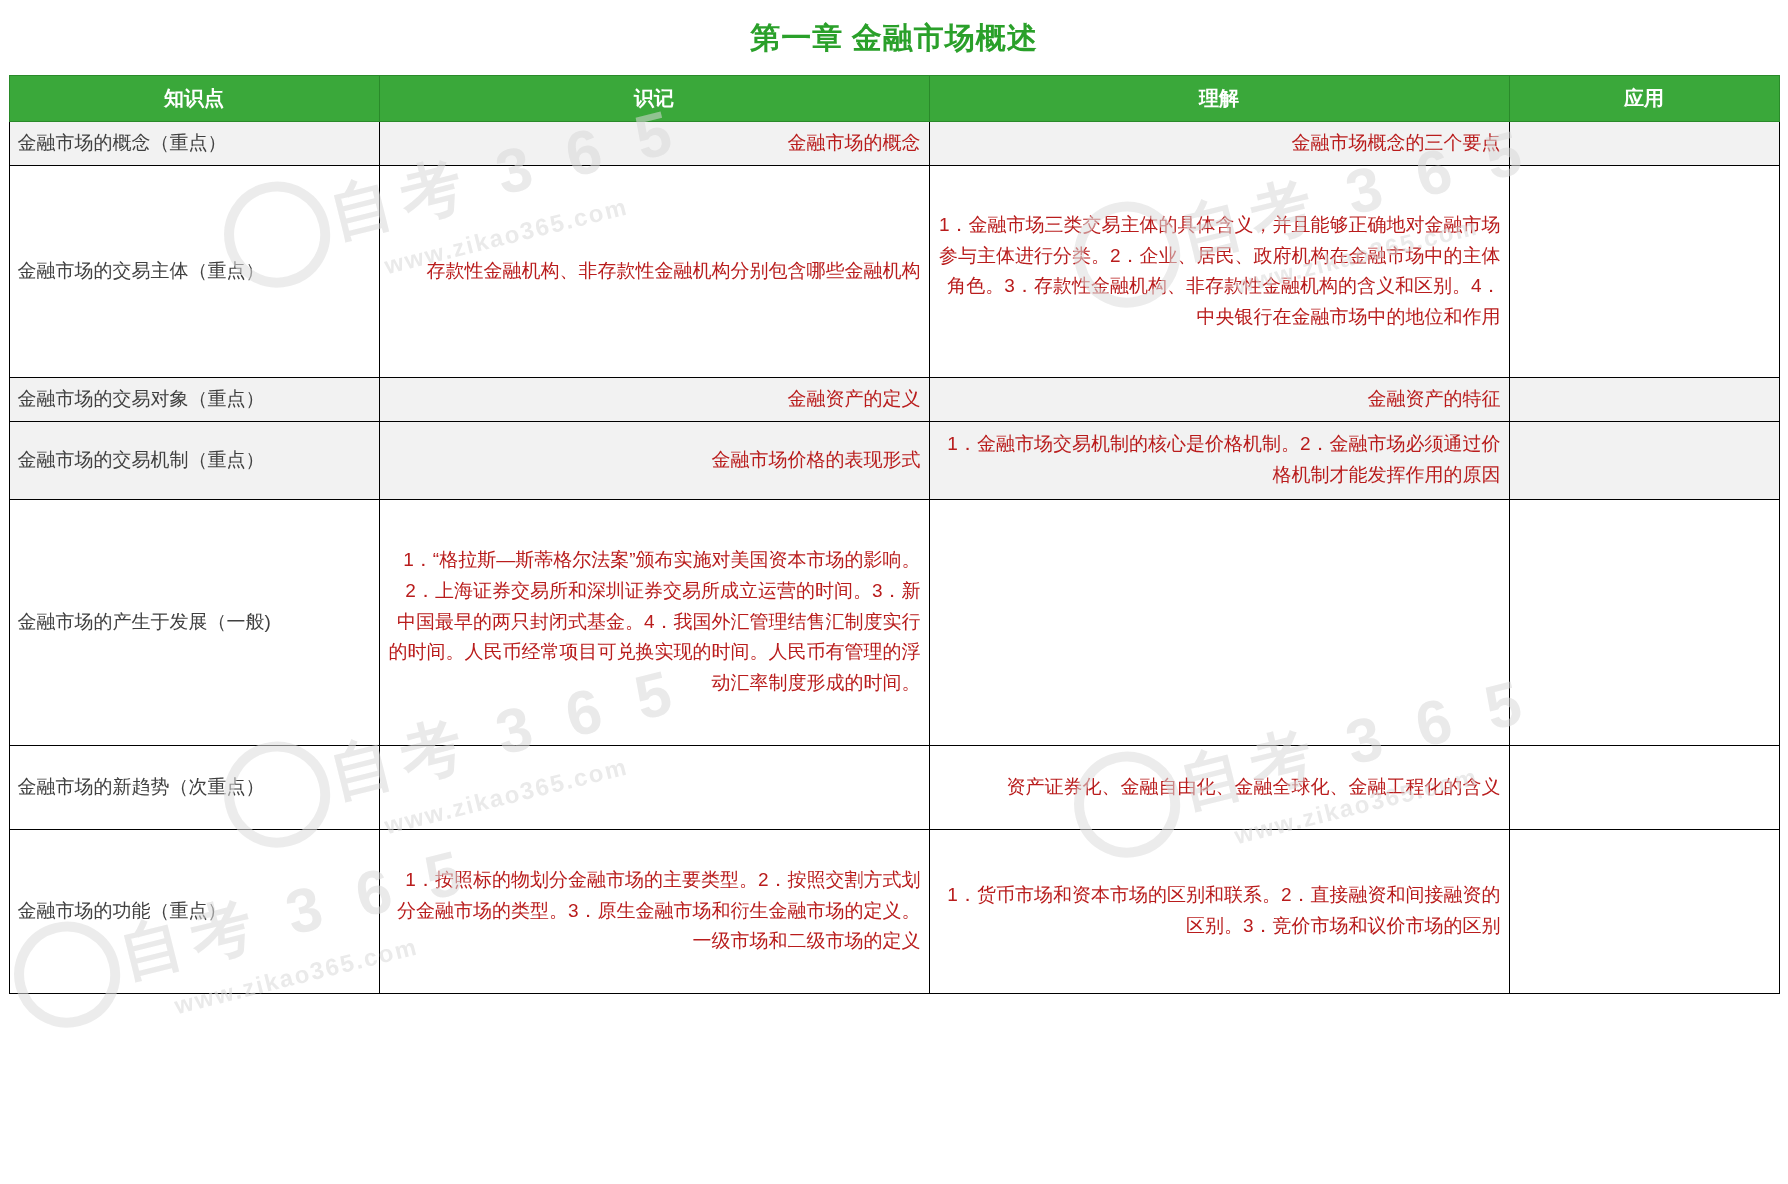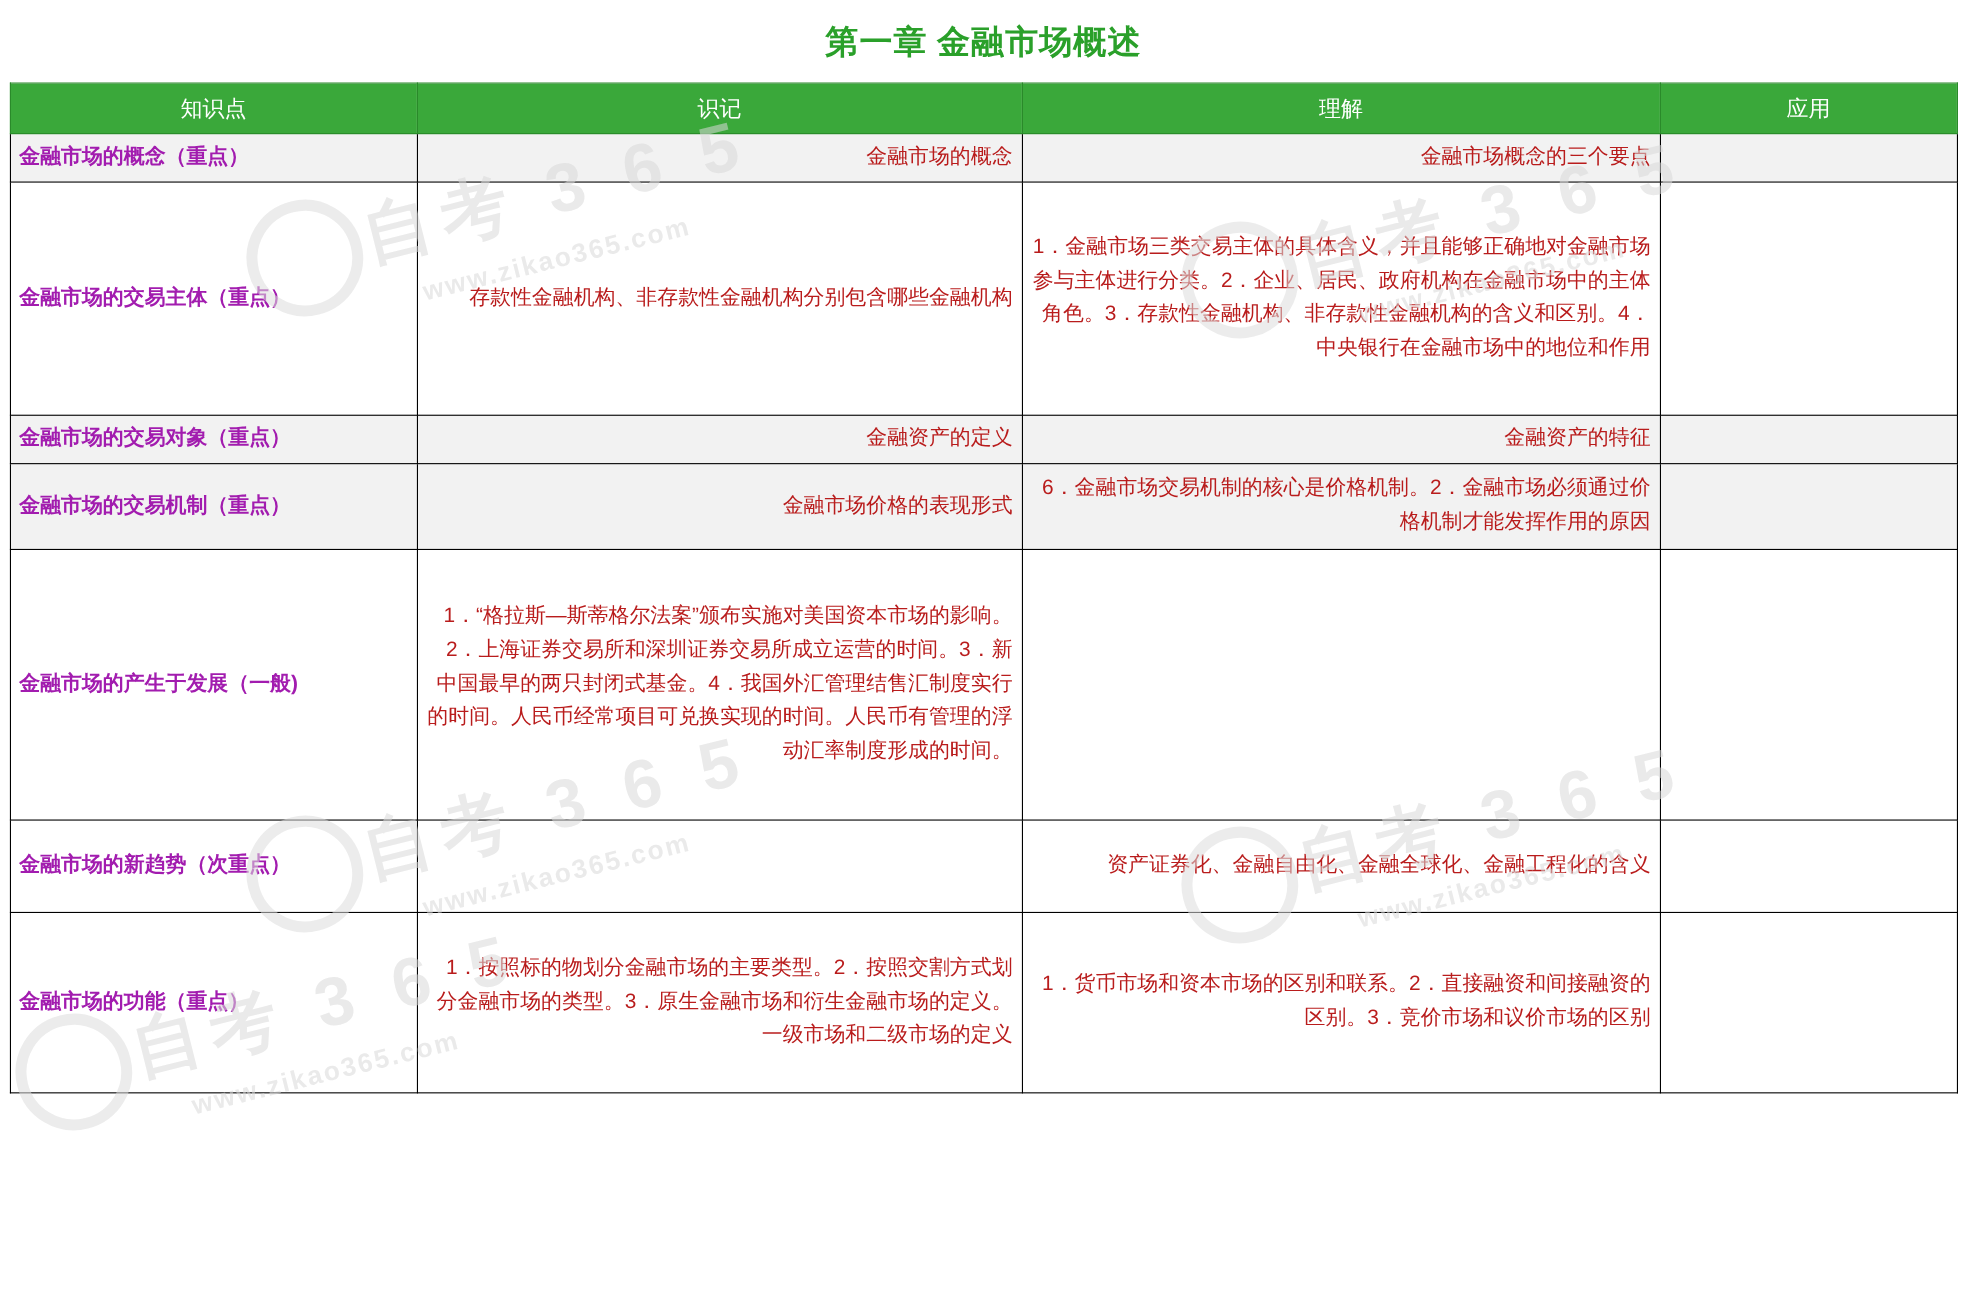--- a/index.html
+++ b/index.html
@@ -38,34 +38,34 @@
   table.kb th, table.kb td {
     border: 1px solid #000000;
     vertical-align: middle;
     padding: 6px 8px;
     box-sizing: border-box;
   }
   table.kb thead th {
     background: #3aa83a;
     color: #ffffff;
     font-size: 20px;
-    font-weight: normal;
+    font-weight: bold;
     text-align: center;
     height: 46px;
     border: 1px solid #2a8a2a;
   }
   col.c1 { width: 370px; }
   col.c2 { width: 550px; }
   col.c3 { width: 580px; }
   col.c4 { width: 270px; }
 
   td.kp {
     font-size: 19px;
-    font-weight: bold;
-    color: #a21caf;
+    font-weight: normal;
+    color: #404040;
     line-height: 1.5;
   }
   td.cell {
     font-size: 19px;
     color: #b91c1c;
     line-height: 1.62;
     vertical-align: top;
     padding-top: 8px;
     text-align: right;
   }
@@ -174,21 +174,21 @@
       <tr class="shade">
         <td class="kp">金融市场的交易对象（重点）</td>
         <td class="cell mid">金融资产的定义</td>
         <td class="cell mid">金融资产的特征</td>
         <td class="cell empty"></td>
       </tr>
 
       <tr class="shade" style="height:78px;margin-top:23px;">
         <td class="kp">金融市场的交易机制（重点）</td>
         <td class="cell mid">金融市场价格的表现形式</td>
-        <td class="cell mid">6．金融市场交易机制的核心是价格机制。2．金融市场必须通过价格机制才能发挥作用的原因</td>
+        <td class="cell mid">1．金融市场交易机制的核心是价格机制。2．金融市场必须通过价格机制才能发挥作用的原因</td>
         <td class="cell empty"></td>
       </tr>
 
       <tr style="height:246px;">
         <td class="kp">金融市场的产生于发展（一般)</td>
         <td class="cell">1．“格拉斯—斯蒂格尔法案”颁布实施对美国资本市场的影响。2．上海证券交易所和深圳证券交易所成立运营的时间。3．新中国最早的两只封闭式基金。4．我国外汇管理结售汇制度实行的时间。人民币经常项目可兑换实现的时间。人民币有管理的浮动汇率制度形成的时间。</td>
         <td class="cell empty"></td>
         <td class="cell empty"></td>
       </tr>
 

